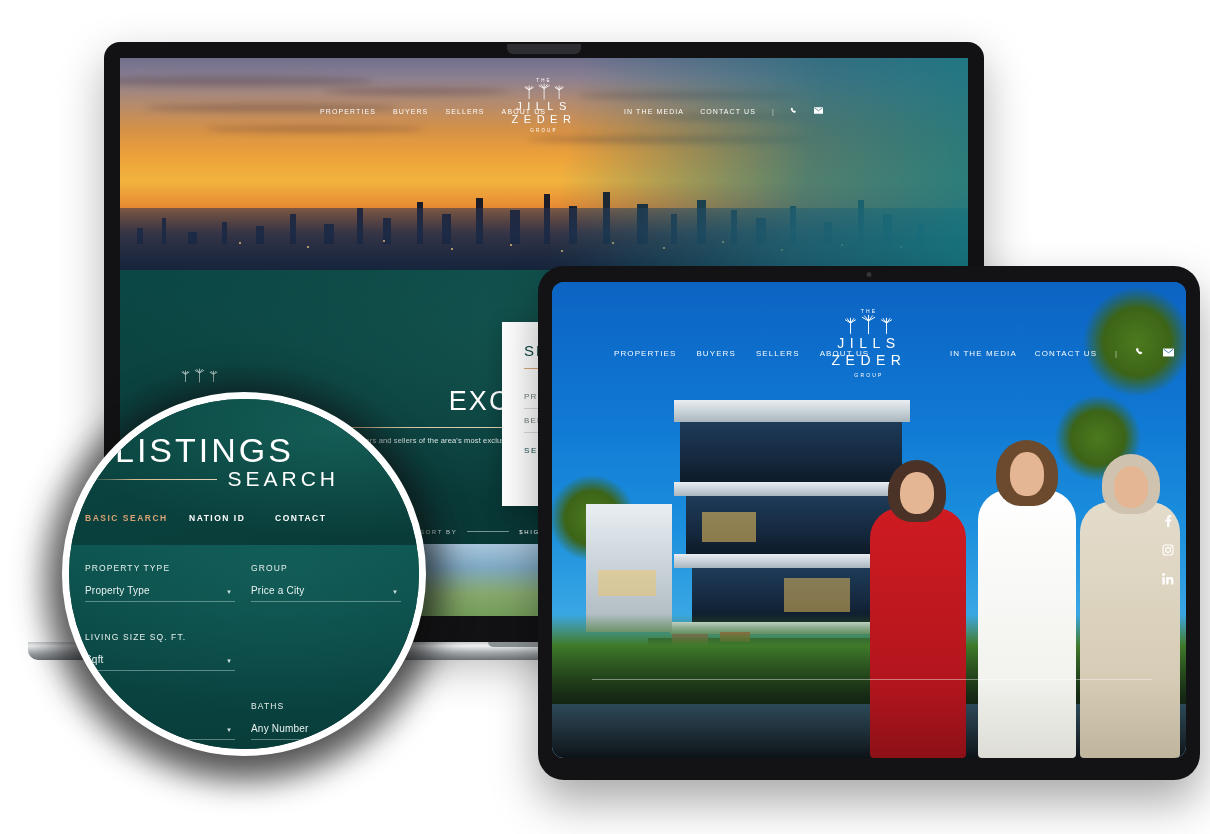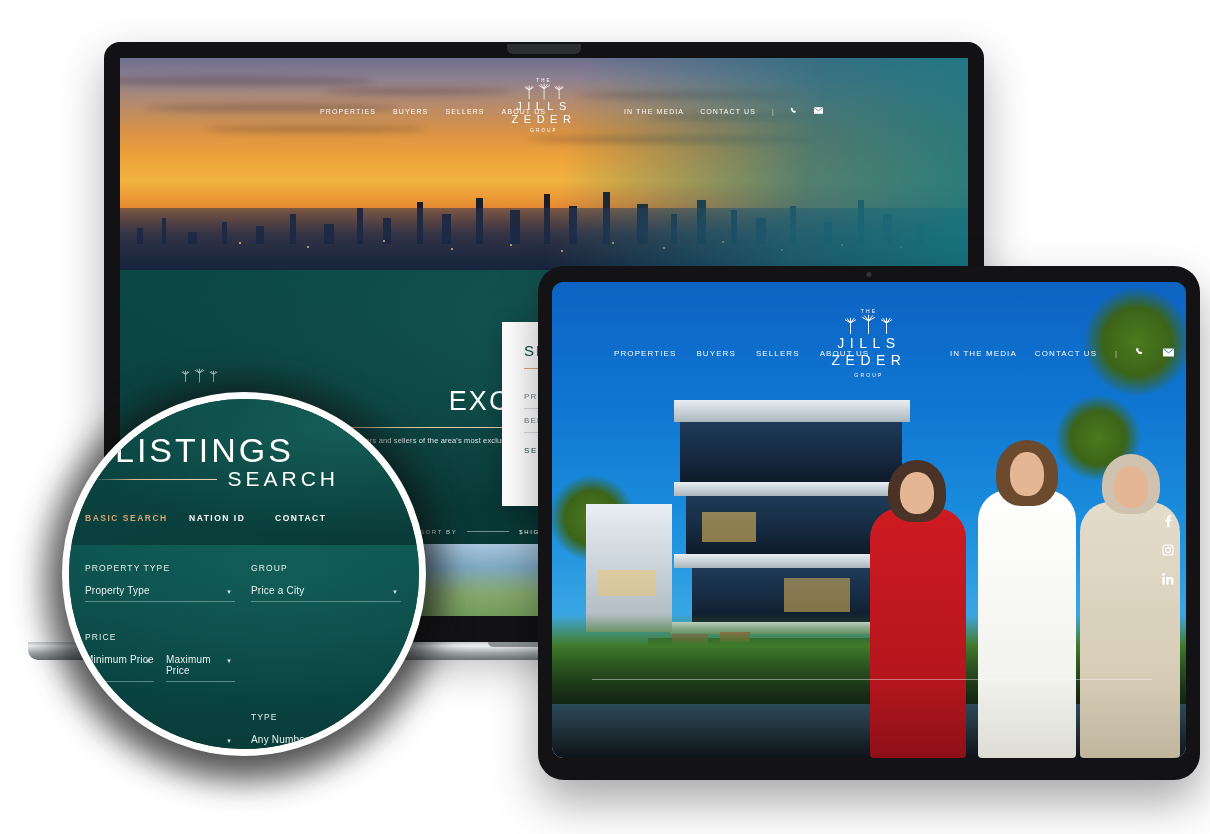--- a/index.html
+++ b/index.html
@@ -751,44 +751,38 @@
             <div class="ps-label">GROUP</div>
             <div class="ps-input">
               <span>Price a City</span>
               <span class="ps-caret">▾</span>
             </div>
           </div>
         </div>
 
         <div class="ps-row">
           <div class="ps-col">
-            <div class="ps-label">PRICE</div>
-            <div class="ps-split">
-              <div class="ps-input">
-                <span>Minimum Price</span>
-                <span class="ps-caret">▾</span>
-              </div>
-              <div class="ps-input">
-                <span>Maximum Price</span>
-                <span class="ps-caret">▾</span>
-              </div>
+            <div class="ps-label">LIVING SIZE SQ. FT.</div>
+            <div class="ps-input">
+              <span>Sqft</span>
+              <span class="ps-caret">▾</span>
             </div>
           </div>
         </div>
 
         <div class="ps-row">
           <div class="ps-col">
             <div class="ps-label">BEDS</div>
             <div class="ps-input">
               <span>Any Number</span>
               <span class="ps-caret">▾</span>
             </div>
           </div>
           <div class="ps-col">
-            <div class="ps-label">TYPE</div>
+            <div class="ps-label">BATHS</div>
             <div class="ps-input">
               <span>Any Number</span>
             </div>
           </div>
         </div>
 
       </div>
     </div>
   </div>
 

